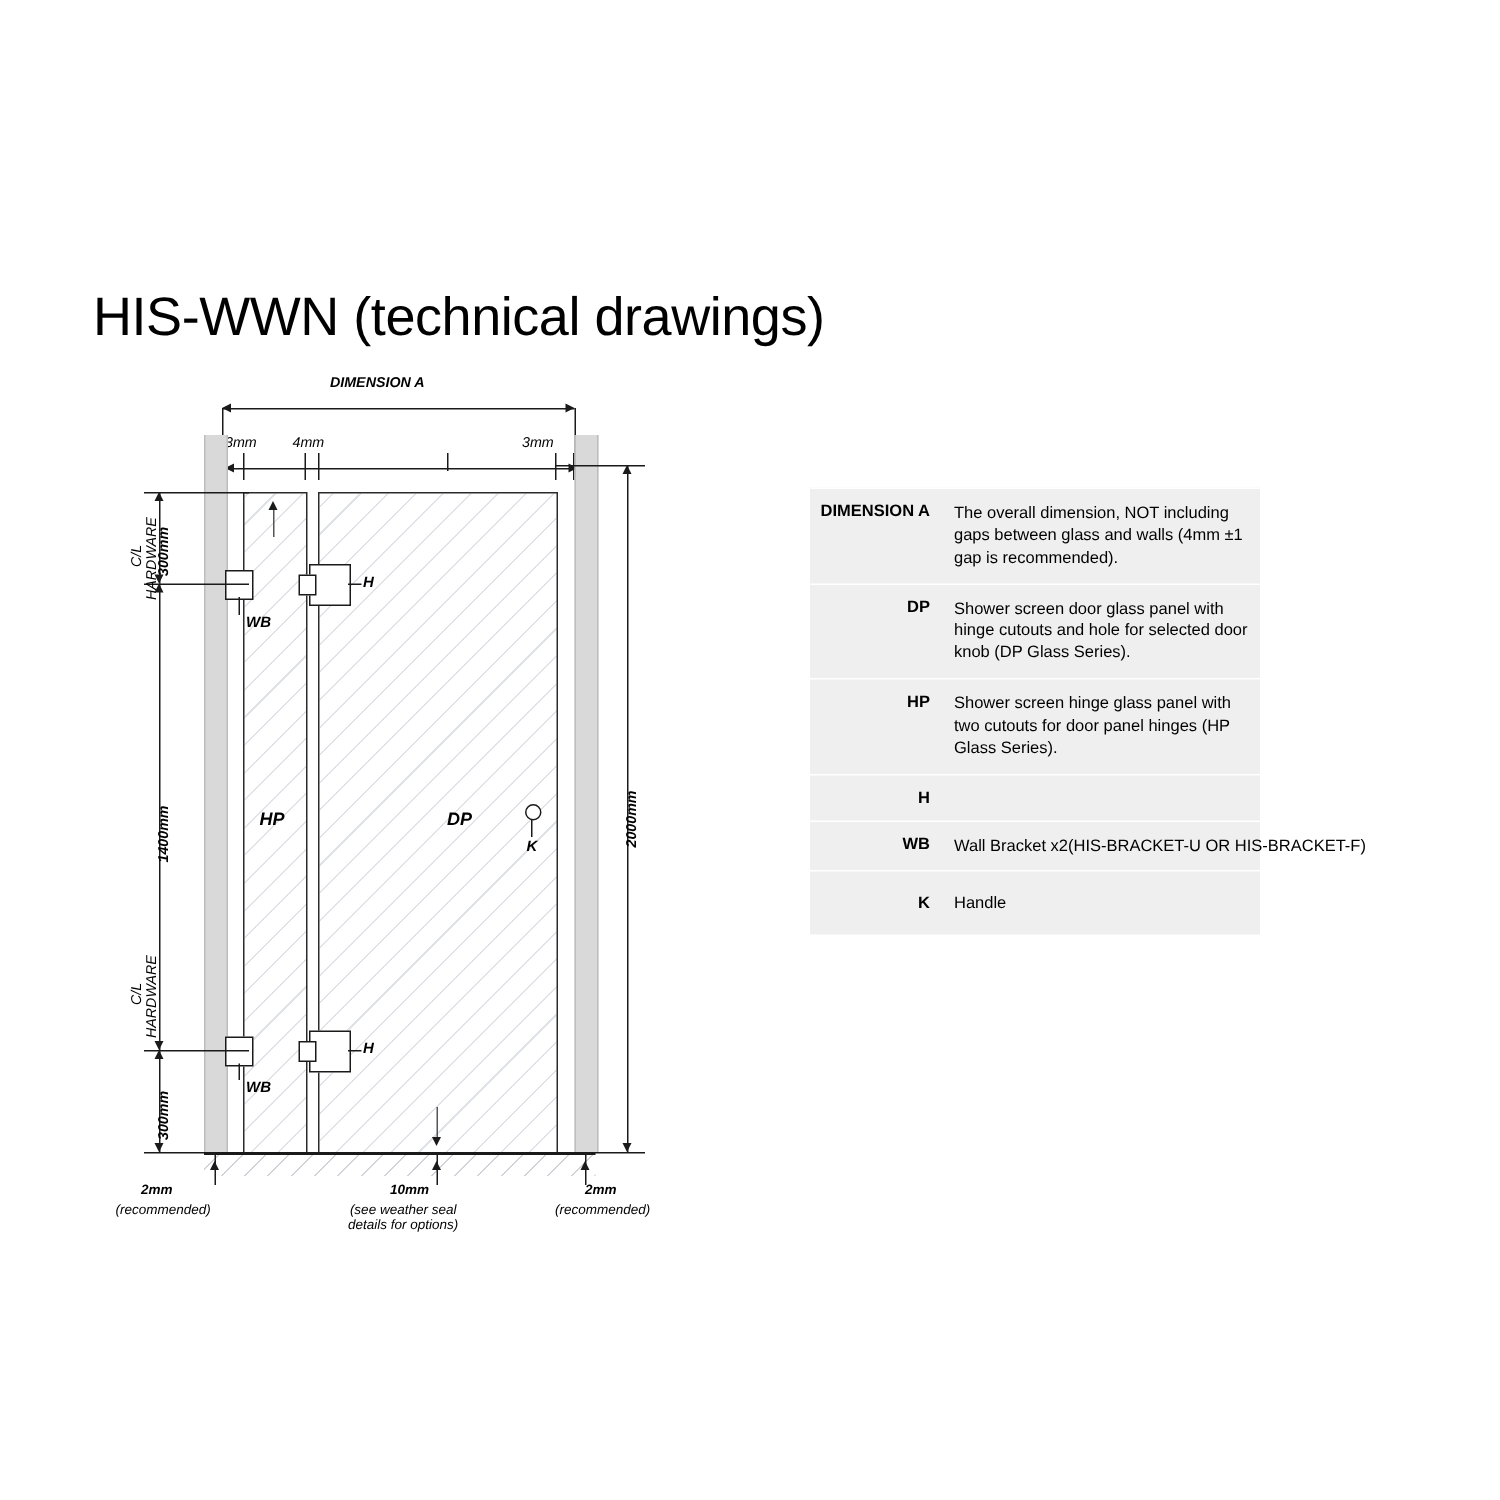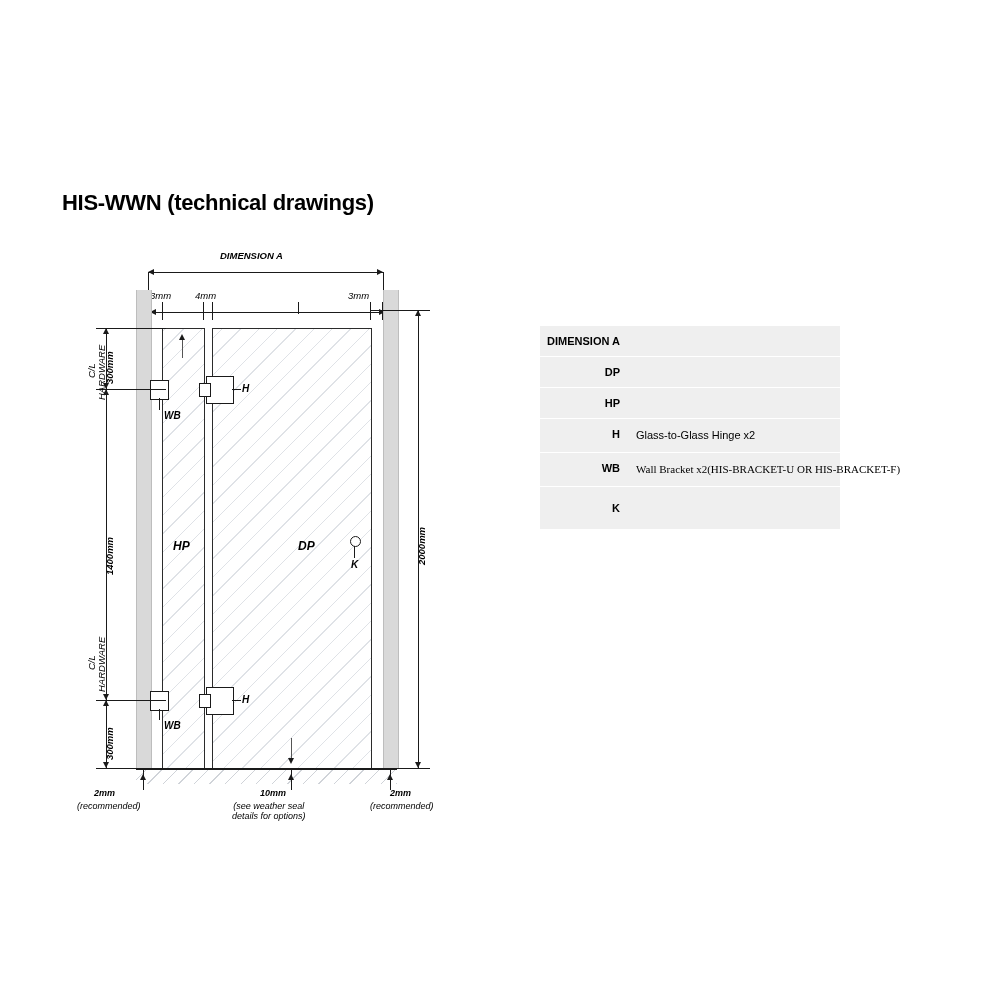--- a/index.html
+++ b/index.html
@@ -12,22 +12,22 @@
     height: 1000px;
     position: relative;
     font-family: "Liberation Sans", sans-serif;
     color: #000000;
     overflow: hidden;
   }
   #page-title {
     position: absolute;
     left: 62px;
     top: 190px;
-    font-size: 22px;
-    font-weight: bold;
+    font-size: 36px;
+    font-weight: normal;
     letter-spacing: -0.3px;
   }
 
   
   #drawing {
     position: absolute;
     left: 60px;
     top: 250px;
     width: 420px;
     height: 590px;
@@ -152,21 +152,21 @@
     font-size: 11px;
     box-sizing: border-box;
   }
   .lg-row .v {
     flex: 1;
     padding: 9px 8px 9px 6px;
     line-height: 1.35;
     font-size: 11px;
     box-sizing: border-box;
   }
-  .lg-row .v.wide { white-space: nowrap; font-family: Liberation Serif, serif; }
+  .lg-row .v.wide { white-space: nowrap; }
   .lg-footer {
     padding: 12px 0 12px 0;
     text-align: center;
     font-size: 9.5px;
     font-style: italic;
     border-top: 1px solid #ffffff;
   }
 </style>
 </head>
 <body>
@@ -286,37 +286,40 @@
 
   <div class="note" style="left:330px; top:538px; font-weight:bold;">2mm</div>
   <div class="note" style="left:310px; top:551px;">(recommended)</div>
 
 </div>
 
 <div id="legend">
 
   <div class="lg-row">
     <div class="k">DIMENSION A</div>
+    <div class="v">The overall dimension, NOT including gaps between glass and walls (4mm ±1 gap is recommended).</div>
   </div>
 
   <div class="lg-row">
     <div class="k">DP</div>
+    <div class="v">Shower screen door glass panel with hinge cutouts and hole for selected door knob (DP Glass Series).</div>
   </div>
 
   <div class="lg-row">
     <div class="k">HP</div>
+    <div class="v">Shower screen hinge glass panel with two cutouts for door panel hinges (HP Glass Series).</div>
   </div>
 
   <div class="lg-row">
     <div class="k">H</div>
-    <div class="v">Glass-to-Glass Hinge x2</div>
   </div>
 
   <div class="lg-row">
     <div class="k">WB</div>
     <div class="v wide">Wall Bracket x2(HIS-BRACKET-U OR HIS-BRACKET-F)</div>
   </div>
 
   <div class="lg-row" style="min-height:42px; align-items:center;">
     <div class="k">K</div>
+    <div class="v">Handle</div>
   </div>
 
 </div>
 
 </body></html>

